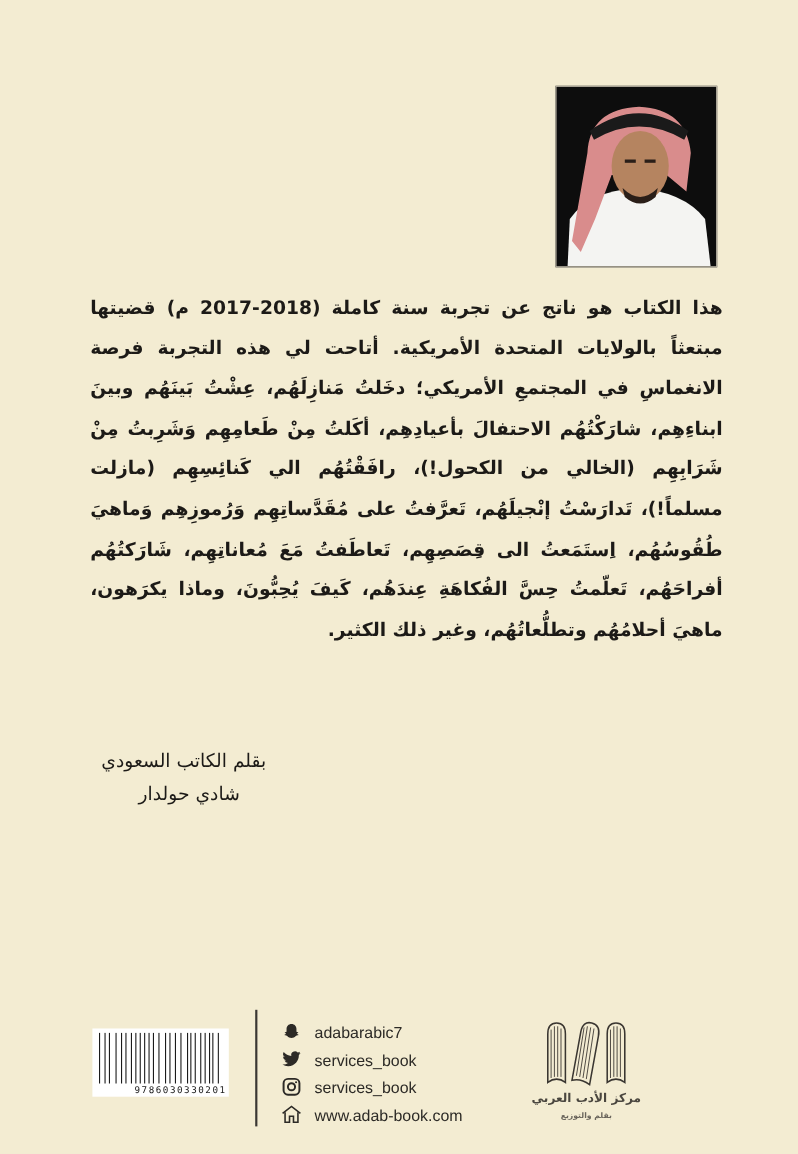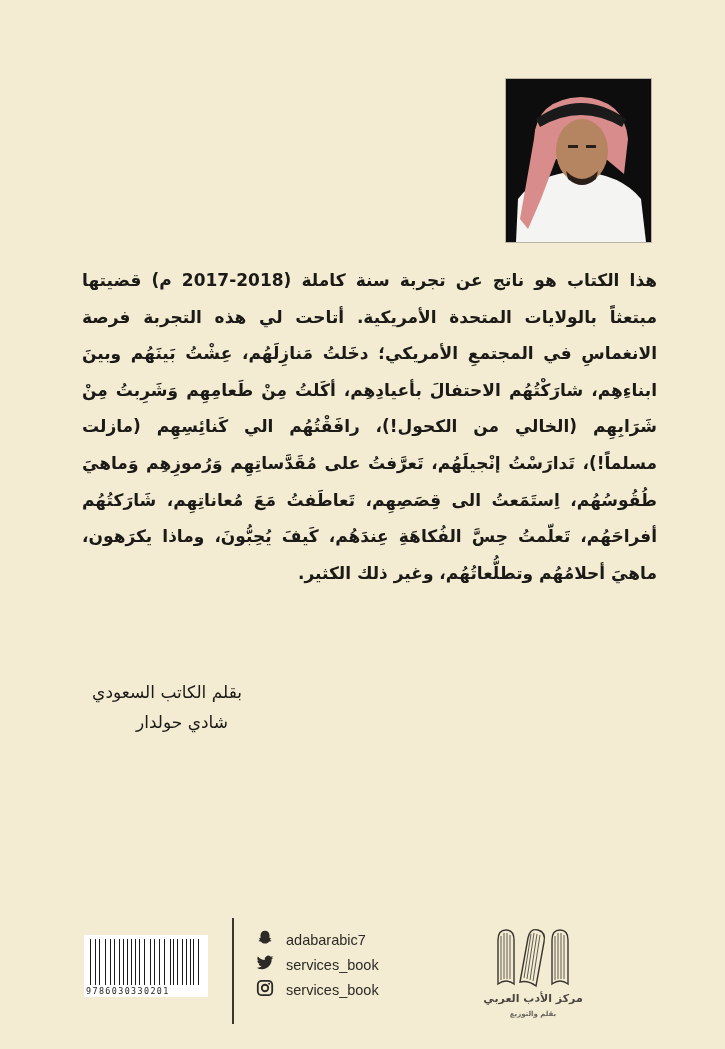--- a/index.html
+++ b/index.html
@@ -21,33 +21,33 @@
     position:absolute; left:82px; top:262px; width:575px;
     direction:rtl; text-align:justify; text-align-last:right;
     font-weight:bold; font-size:17px; line-height:36.6px;
   }
   .blurb p { margin:0; }
   .sig1 {
     position:absolute; left:82px; top:682px; width:160px;
     direction:rtl; text-align:right; font-size:17px;
   }
   .sig2 {
-    position:absolute; left:88px; top:712px; width:140px;
+    position:absolute; left:78px; top:712px; width:140px;
     direction:rtl; text-align:right; font-size:17px;
   }
   .barcode {
     position:absolute; left:84px; top:935px; width:124px; height:62px;
     background:#fff;
   }
   .barcode .bars { position:absolute; left:6px; top:4px; width:112px; height:46px; display:flex; }
   .barcode .bars span { display:block; height:100%; background:#1b1b1b; }
   .barcode .digits {
     position:absolute; left:2px; bottom:1px; width:120px;
     font-family:"DejaVu Sans Mono", monospace; font-size:8.4px; letter-spacing:1.4px;
-    color:#222; background:#fff; text-align:left;
+    color:#222; background:#fff; text-align:right;
   }
   .divider {
     position:absolute; left:232px; top:918px; width:2px; height:106px; background:#3a3733;
   }
   .socials { position:absolute; left:254px; top:924px; }
   .social-row { display:flex; align-items:flex-end; height:24px; margin-bottom:1px; }
   .social-row .ic { width:22px; height:20px; display:flex; align-items:center; justify-content:center; margin-right:10px; }
   .social-row .txt { font-family:"Liberation Sans", sans-serif; font-size:14.5px; color:#2c2a26; }
   .logo { position:absolute; left:478px; top:922px; width:110px; height:110px;font-weight:bold; }
   .logo .name { position:absolute; left:0; top:70px; width:110px; text-align:center; direction:rtl; font-size:11px; color:#4a463f; }
@@ -153,20 +153,29 @@
   </div>
   <div class="social-row">
     <span class="ic">
       <svg width="18" height="18" viewBox="0 0 20 20">
           <rect x="2" y="2" width="16" height="16" rx="4.5" fill="none" stroke="#2c2a26" stroke-width="2"></rect>
           <circle cx="10" cy="10" r="3.6" fill="none" stroke="#2c2a26" stroke-width="2"></circle>
           <circle cx="14.6" cy="5.4" r="1.1" fill="#2c2a26"></circle>
         </svg>
     </span>
     <span class="txt">services_book</span>
+  </div>
+  <div class="social-row">
+    <span class="ic">
+      <svg width="20" height="18" viewBox="0 0 22 20">
+          <path d="M2 9 L11 2 L20 9" fill="none" stroke="#2c2a26" stroke-width="1.6"></path>
+          <path d="M4.5 8 V18 H9 V12 H13 V18 H17.5 V8" fill="none" stroke="#2c2a26" stroke-width="1.6"></path>
+        </svg>
+    </span>
+    <span class="txt">www.adab-book.com</span>
   </div>
 </div>
 
 <div class="logo">
   <svg width="110" height="70" viewBox="0 0 110 70">
     <g fill="none" stroke="#3a3631" stroke-width="1.4">
       <path d="M20 62 V18 Q20 8 28 8 Q36 8 36 18 V62 Q28 56 20 62 Z"></path>
       <path d="M42 60 L50 16 Q52 6 60 8 Q68 10 66 20 L58 64 Q50 58 42 60 Z"></path>
       <path d="M74 62 V18 Q74 8 82 8 Q90 8 90 18 V62 Q82 56 74 62 Z"></path>
     </g>

